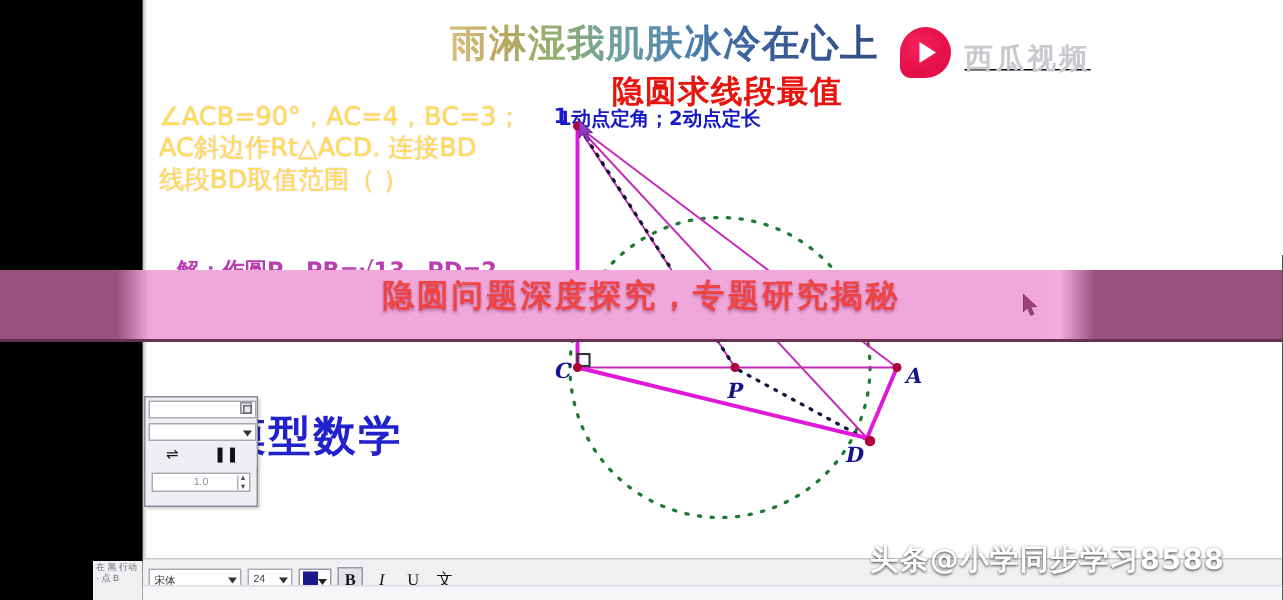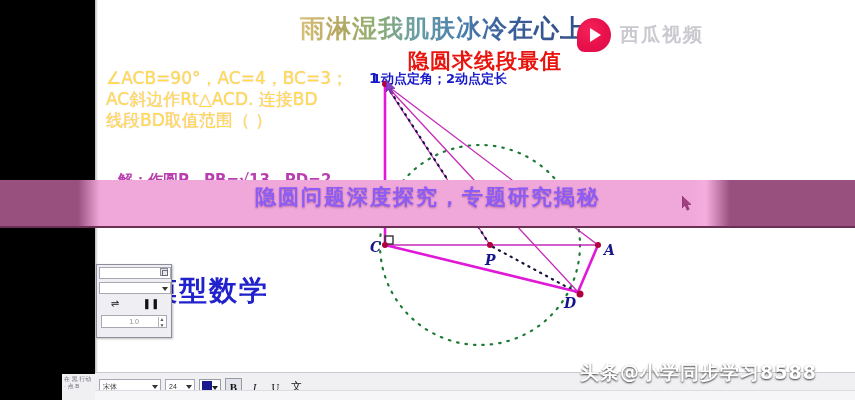--- a/index.html
+++ b/index.html
@@ -275,39 +275,39 @@
       #98507f 0px, #98507f 78px,
       #f0a7da 100px, #f0a7da 690px,
       #f4aede 706px,
       #98507f 730px, #98507f 855px);
   }
   #banner-text {
     position: absolute;
     left: 0; top: 180px;
     width: 855px; height: 33px;
     display: flex; align-items: center; justify-content: center;
-    color: #8b5cf6;
+    color: #ef4444;
     font-size: 21px;
     font-weight: bold;
     letter-spacing: 2px;
     font-family: "DejaVu Sans", sans-serif;
     text-shadow: 0 1px 2px rgba(120,30,90,.45);
     border-radius: 18px;
   }
   #banner-line-bottom {
     position: absolute;
     left: 0; top: 226px; width: 855px; height: 2px;
     background: #6a2f55;
   }
 
   
   #xigua {
     position: absolute;
-    left: 577px; top: 18px;
-    display: flex; align-items: center; gap: 9px;
+    left: 600px; top: 18px;
+    display: flex; align-items: flex-end; gap: 9px; text-decoration: underline;
   }
   #xigua-mark {
     width: 34px; height: 34px;
     position: relative;
   }
   #xigua-mark .blob {
     position: absolute; inset: 0;
     background: radial-gradient(circle at 38% 36%, #f4235a 0%, #e8104a 55%, #d90f52 100%);
     border-radius: 50% 50% 50% 22%;
   }

